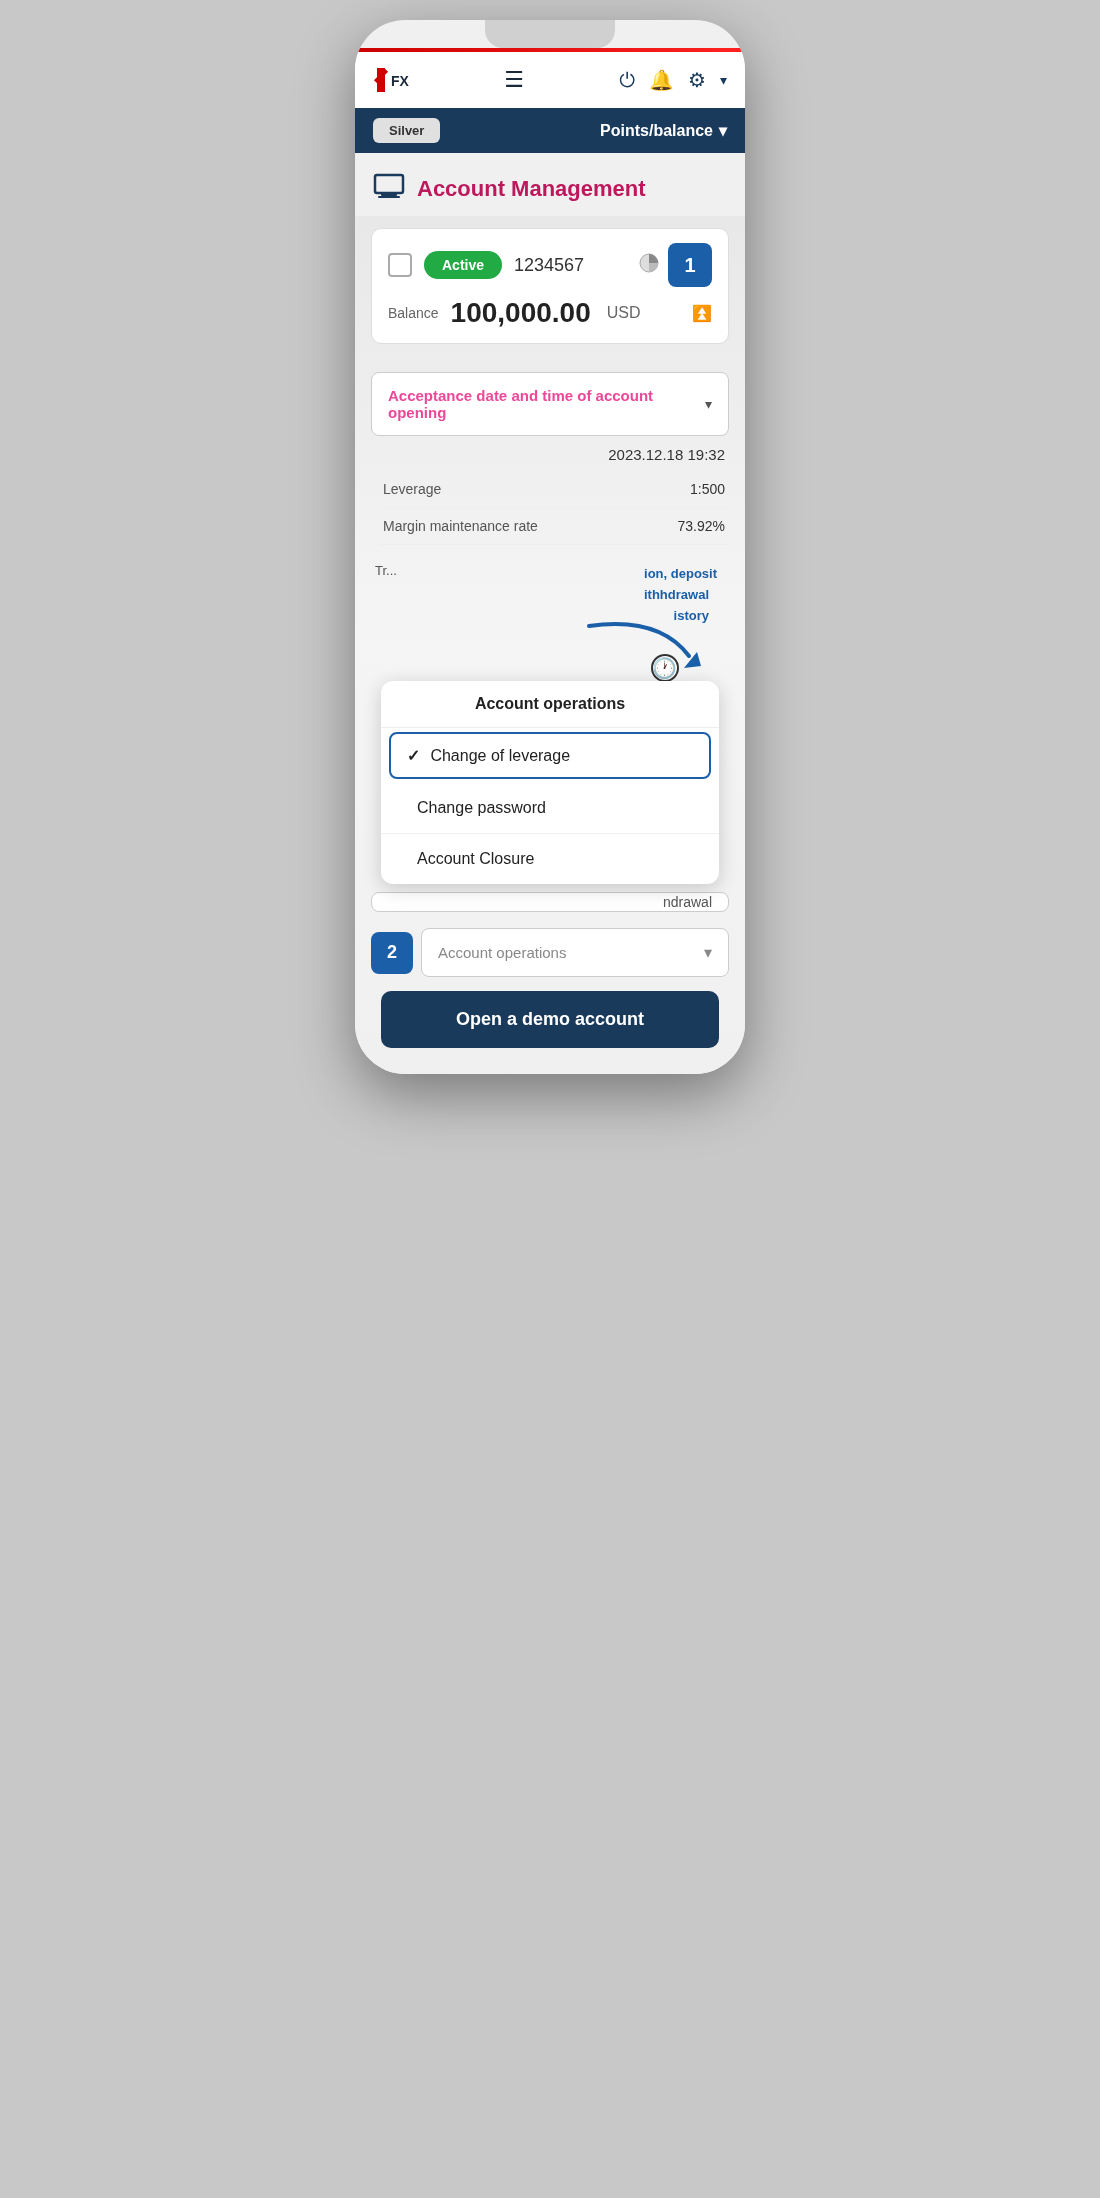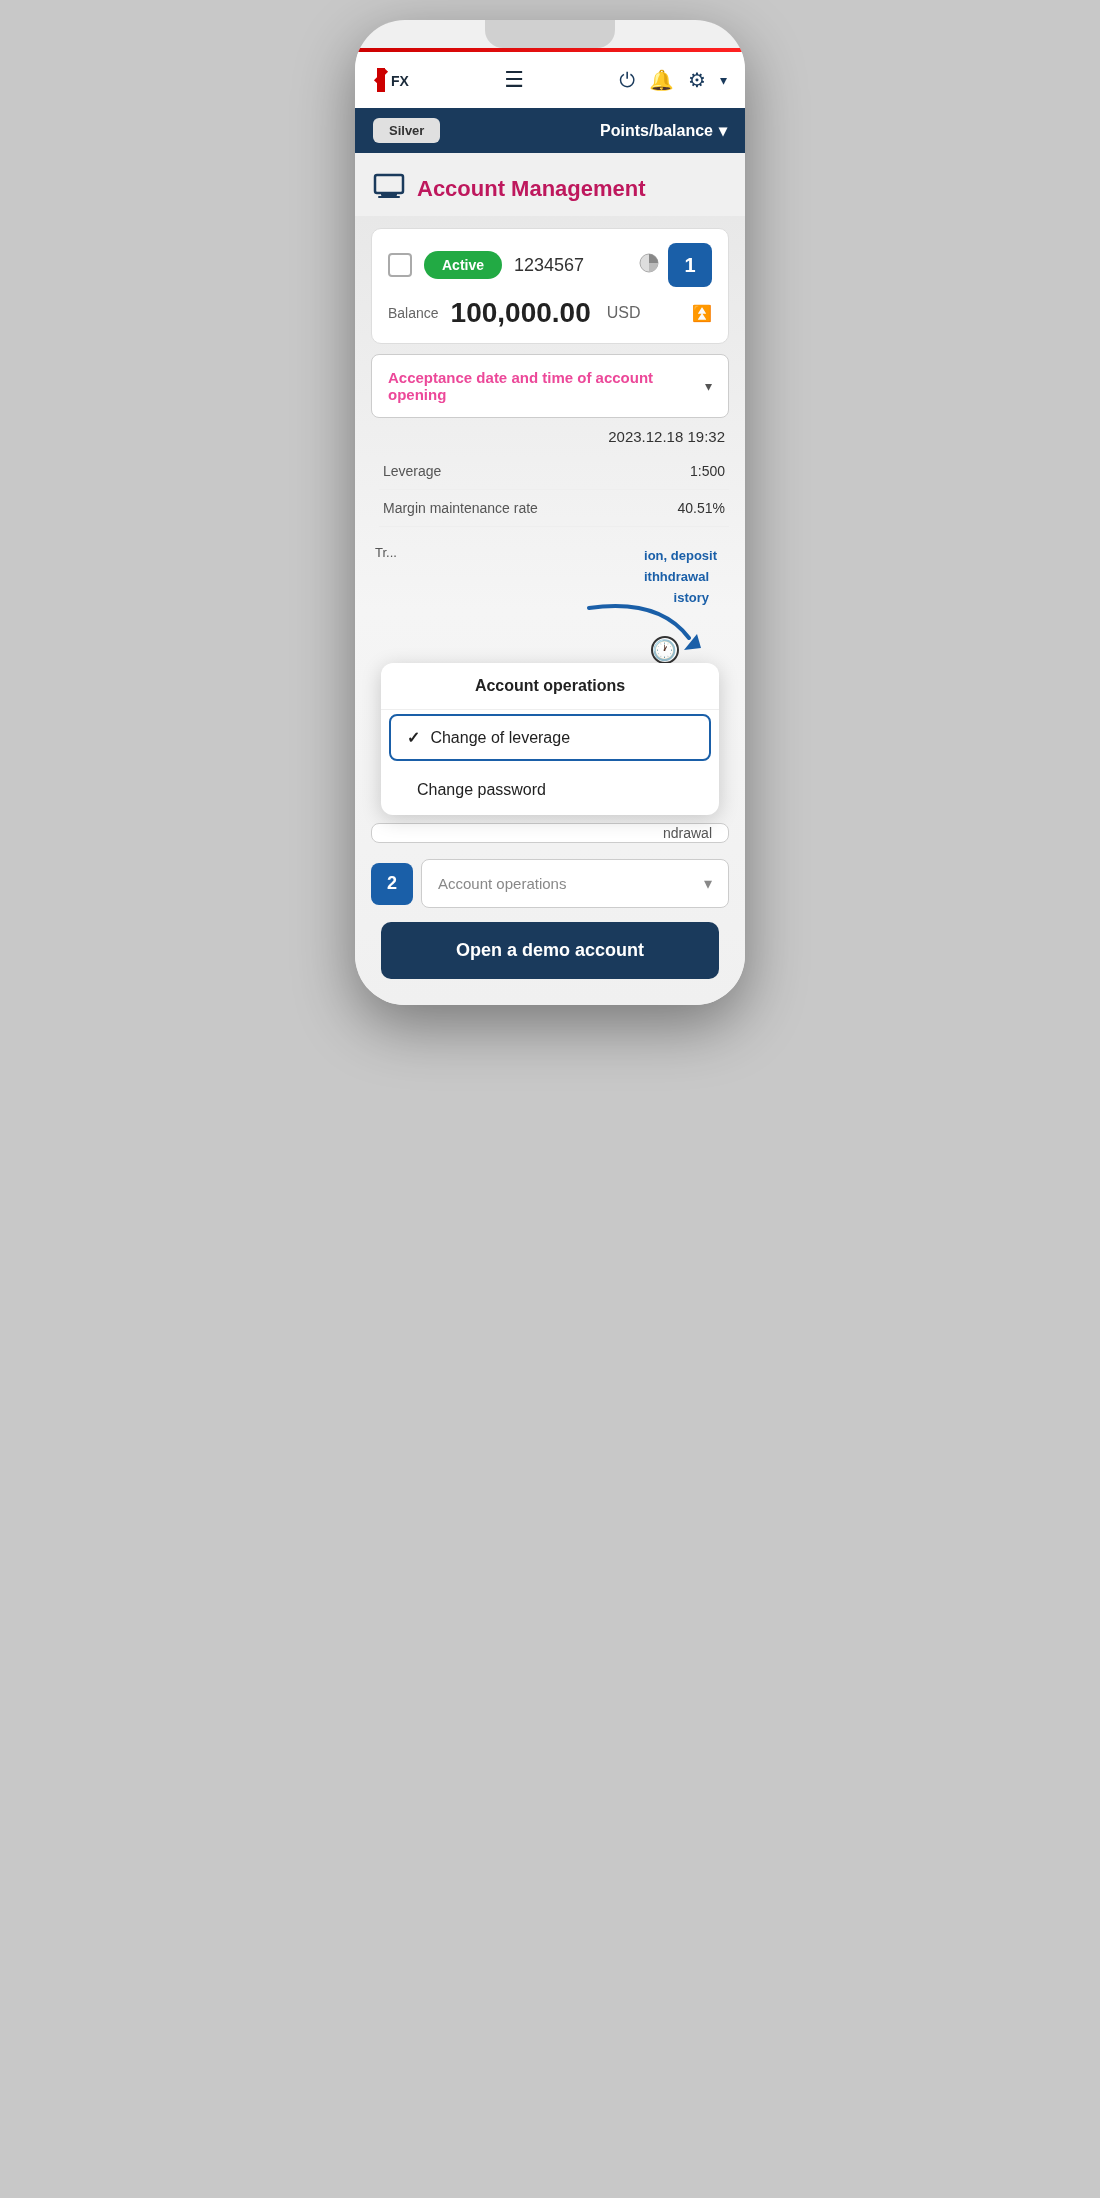--- a/index.html
+++ b/index.html
@@ -129,21 +129,21 @@
       background: linear-gradient(to bottom, #e8e8e8 0%, #f5f5f5 50%, #f0f0f0 100%);
       padding: 12px 16px 16px;
     }
 
     
     .account-card {
       background: #fff;
       border-radius: 10px;
       border: 1px solid #ddd;
       padding: 14px 16px;
-      margin-bottom: 10px;
+      margin-bottom: 28px;
     }
 
     .account-card-top {
       display: flex;
       align-items: center;
       justify-content: space-between;
       margin-bottom: 10px;
     }
 
     .account-card-left {
@@ -471,21 +471,21 @@
     </div>
     <div class="info-row">2023.12.18 19:32</div>
 
     <div class="info-line">
       <span class="info-line-label">Leverage</span>
       <span class="info-line-value">1:500</span>
     </div>
 
     <div class="info-line">
       <span class="info-line-label">Margin maintenance rate</span>
-      <span class="info-line-value">40.51%</span>
+      <span class="info-line-value">73.92%</span>
     </div>
 
     <div class="operations-section" style="position:relative;">
 
       <div style="position:relative; padding: 8px 4px 0; display:flex; justify-content:space-between; align-items:flex-start;">
         <span style="font-size:13px; color:#555;">Tr...</span>
         <div class="partial-text-right">
           <span style="font-size:13px; color:#1a5fa8; font-weight:600;">ion, deposit</span><br>
           <span style="font-size:13px; color:#1a5fa8; font-weight:600; padding-right:8px;">ithhdrawal</span><br>
           <span style="font-size:13px; color:#1a5fa8; font-weight:600; padding-right:8px;">istory</span>
@@ -505,20 +505,23 @@
 
         <div class="account-ops-item selected">
           <span class="check-mark">✓</span>
           <span>Change of leverage</span>
         </div>
 
         <div class="account-ops-item" style="padding-left:36px;">
           <span>Change password</span>
         </div>
 
+        <div class="account-ops-item" style="padding-left:36px; border-bottom:none;">
+          <span>Account Closure</span>
+        </div>
       </div>
 
       <div style="margin-top:8px; background:#fff; border:1px solid #ccc; border-radius:8px; padding:0 16px; text-align:right;">
         <span style="font-size:14px; color:#555;">ndrawal</span>
       </div>
 
     </div>
 
     <div class="section2-container">
       <div class="number-badge-2">2</div>

